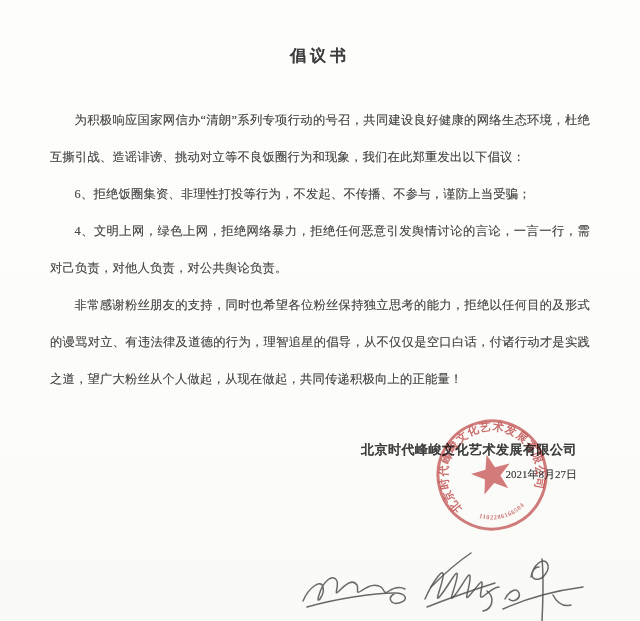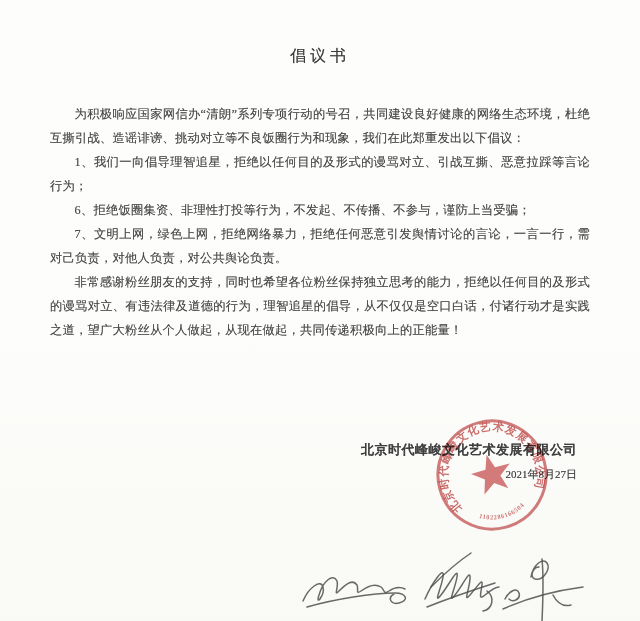--- a/index.html
+++ b/index.html
@@ -3,26 +3,26 @@
 <meta charset="utf-8">
 <style>
   html,body{margin:0;padding:0;background:#e9e9e7;}
   .page{
     position:relative;width:640px;height:621px;overflow:hidden;
     background:linear-gradient(180deg,#fdfdfc 0%,#fcfcfa 60%,#f9f9f6 100%);
     font-family:"Liberation Serif","DejaVu Serif",serif;
   }
   .doc-title{
     position:absolute;top:46px;left:0;width:100%;margin:0;
-    text-align:center;font-size:16px;font-weight:normal;color:#3d3d3d;
+    text-align:center;font-size:16px;font-weight:bold;color:#3d3d3d;
     letter-spacing:4px;text-shadow:0 0 .5px rgba(61,61,61,.55);
   }
   .doc-body{
     position:absolute;top:102px;left:50px;width:540px;
-    color:#4a4a4a;font-size:12.3px;line-height:24px;
+    color:#4a4a4a;font-size:12.3px;line-height:37px;
     text-align:justify;letter-spacing:.2px;
     text-shadow:0 0 .5px rgba(74,74,74,.55);
   }
   .doc-body p{margin:0;text-indent:2em;}
   .sign-block{
     position:absolute;top:441px;right:63px;text-align:right;color:#3e3e3e;
     text-shadow:0 0 .5px rgba(62,62,62,.5);
   }
   .sign-company{font-size:13px;font-weight:bold;letter-spacing:.5px;line-height:17px;}
   .sign-date{margin-top:8px;font-size:11px;line-height:17px;}
@@ -36,23 +36,22 @@
 </style>
 </head>
 <body>
 
 <div class="page">
 
   <h1 class="doc-title">倡议书</h1>
 
   <div class="doc-body">
     <p>为积极响应国家网信办“清朗”系列专项行动的号召，共同建设良好健康的网络生态环境，杜绝互撕引战、造谣诽谤、挑动对立等不良饭圈行为和现象，我们在此郑重发出以下倡议：</p>
-    <p>1、我们一向倡导理智追星，拒绝以任何目的及形式的谩骂对立、引战互撕、恶意拉踩等言论行为；</p>
     <p>6、拒绝饭圈集资、非理性打投等行为，不发起、不传播、不参与，谨防上当受骗；</p>
-    <p>7、文明上网，绿色上网，拒绝网络暴力，拒绝任何恶意引发舆情讨论的言论，一言一行，需对己负责，对他人负责，对公共舆论负责。</p>
+    <p>4、文明上网，绿色上网，拒绝网络暴力，拒绝任何恶意引发舆情讨论的言论，一言一行，需对己负责，对他人负责，对公共舆论负责。</p>
     <p>非常感谢粉丝朋友的支持，同时也希望各位粉丝保持独立思考的能力，拒绝以任何目的及形式的谩骂对立、有违法律及道德的行为，理智追星的倡导，从不仅仅是空口白话，付诸行动才是实践之道，望广大粉丝从个人做起，从现在做起，共同传递积极向上的正能量！</p>
   </div>
 
   <div class="sign-block">
     <div class="sign-company">北京时代峰峻文化艺术发展有限公司</div>
     <div class="sign-date">2021年8月27日</div>
   </div>
 
   <svg class="stamp" viewBox="-60 -60 120 120" aria-hidden="true">
     <g transform="rotate(-15)">

